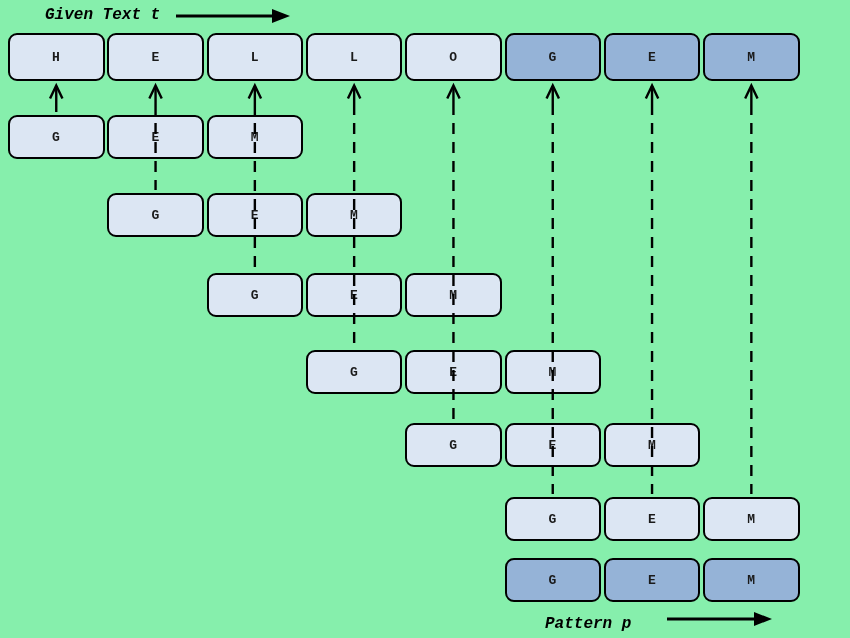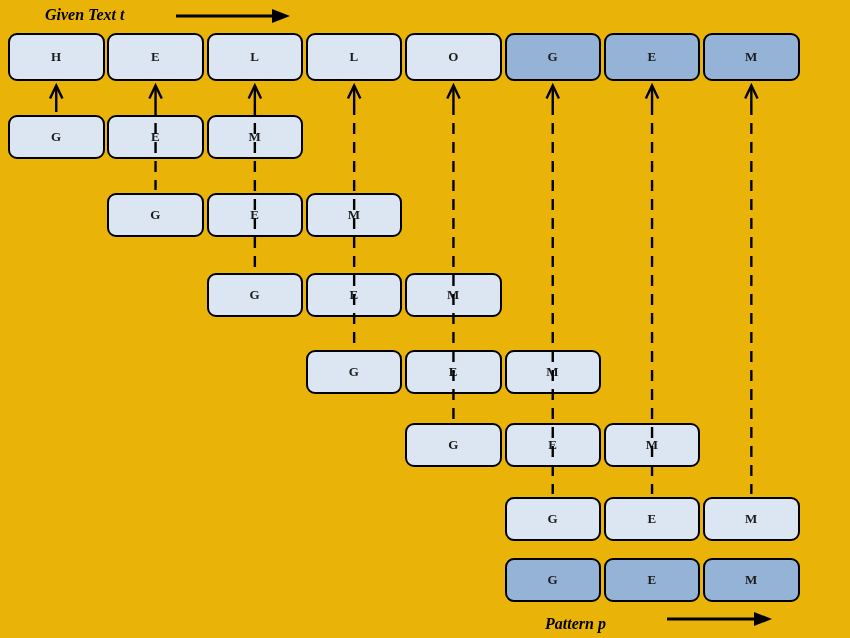--- a/index.html
+++ b/index.html
@@ -1,20 +1,20 @@
 <!DOCTYPE html>
 <html><head>
 <meta charset="utf-8">
 <style>
   html,body{margin:0;padding:0;background:#ffffff;}
   .canvas{
     position:relative;
     width:850px;height:638px;
-    background:#eab308;
-    font-family:Liberation Serif, serif;
+    background:#86efac;
+    font-family:Liberation Mono, monospace;
     overflow:hidden;
     --cell-light:#dce6f3;
     --cell-dark:#95b3d7;
     --outline:#000000;
     --letter:#1a1a1a;
   }
   .cell{
     position:absolute;
     box-sizing:border-box;
     border:2.5px solid var(--outline);

